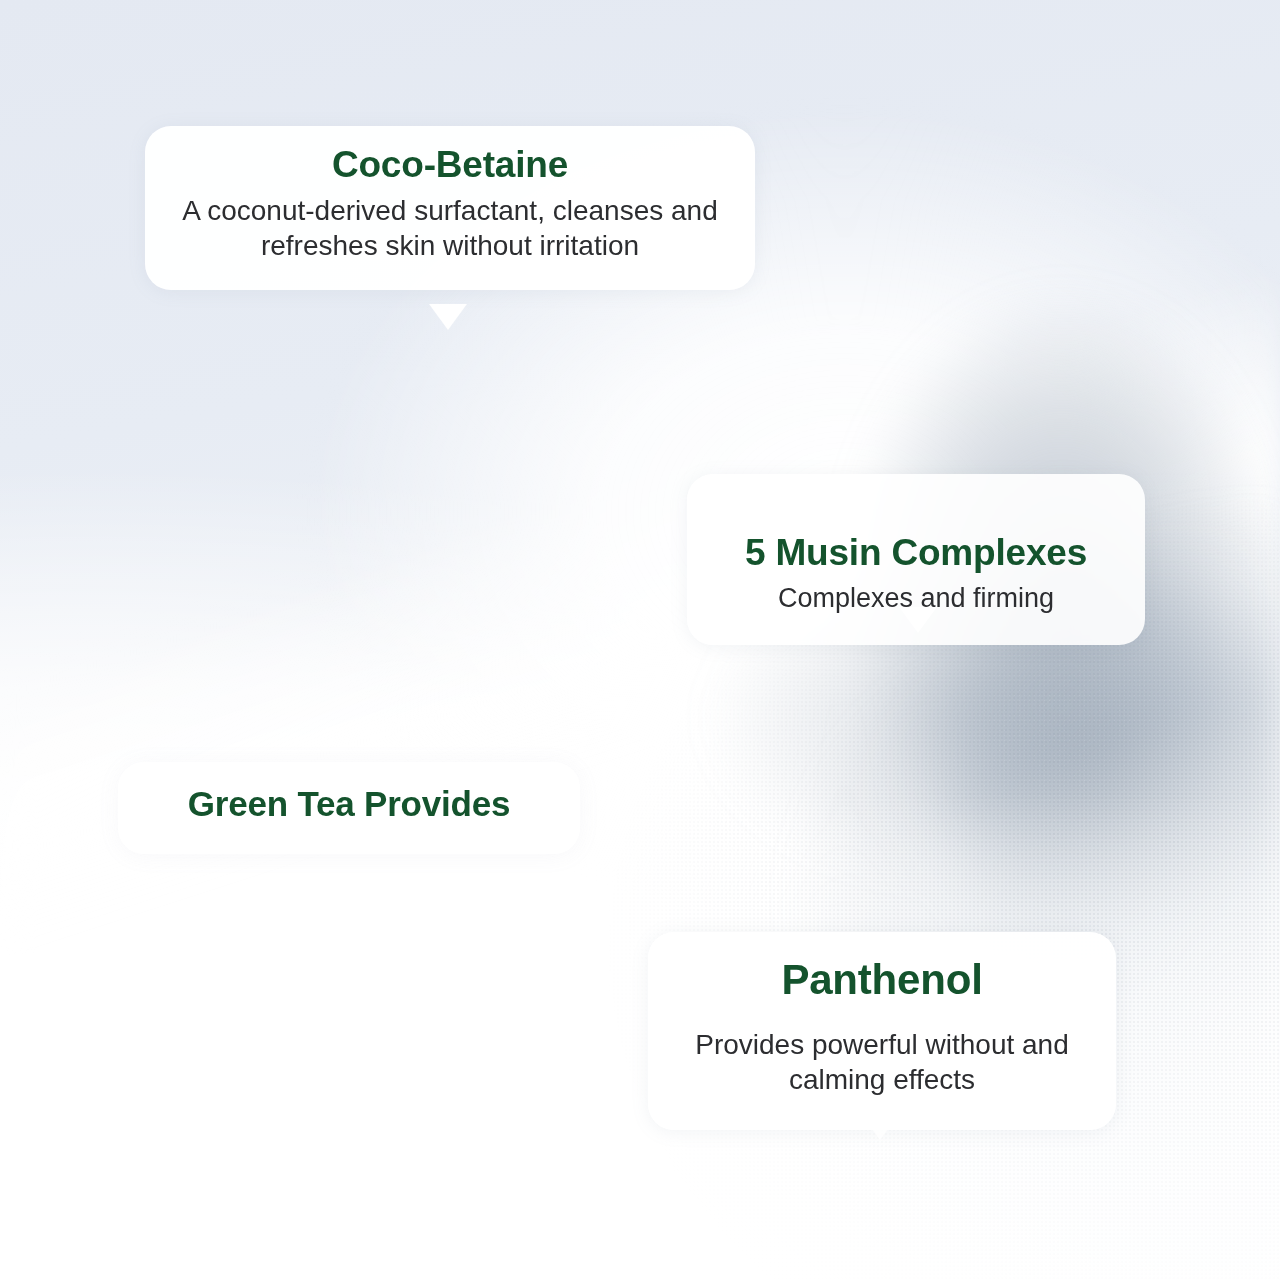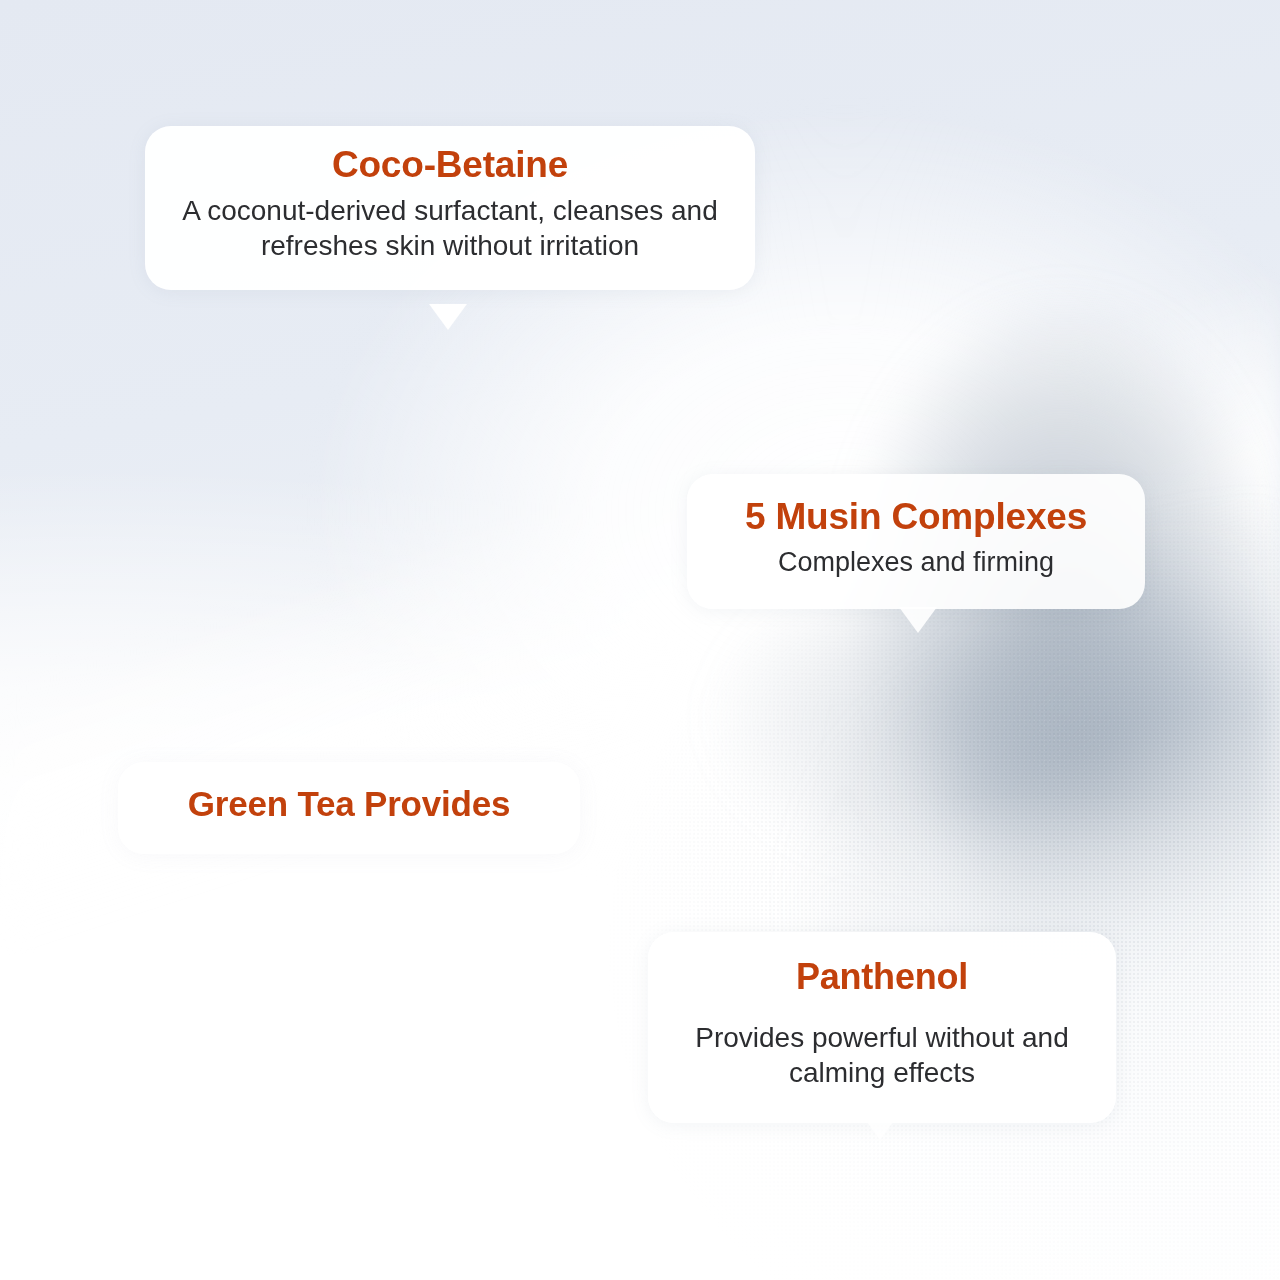--- a/index.html
+++ b/index.html
@@ -106,21 +106,21 @@
     -webkit-backdrop-filter: blur(2px);
             backdrop-filter: blur(2px);
   }
   .card.plain {
     background: rgba(255,255,255,0.80);
     box-shadow: 0 2px 22px rgba(150,162,180,0.07);
   }
 
   .card .title {
     font-weight: 700;
-    color: #c2410c;
+    color: #14532d;
     letter-spacing: -0.2px;
     line-height: 1.16;
     margin: 0 0 6px;
   }
   .card .desc {
     font-weight: 400;
     color: #2c2d30;
     line-height: 1.27;
     margin: 6px;
     text-align: center;
@@ -138,30 +138,30 @@
   .tail.translucent { border-top-color: rgba(255,255,255,0.90); }
   .tail.faint       { border-top-color: rgba(255,255,255,0.78); }
 
   
   #card-coco-betaine { left: 145px; top: 126px; width: 610px; }
   #card-coco-betaine .title { font-size: 37px; }
   #card-coco-betaine .desc  { font-size: 28px; }
   #tail-coco-betaine { left: 429px; top: 304px; }
 
   #card-musin { left: 687px; top: 474px; width: 458px; padding: 22px 22px 24px; }
-  #card-musin .title { font-size: 37px; margin-bottom: 4px; }
+  #card-musin .title { font-size: 37px; margin-bottom: 4px; margin-top: 36px; }
   #card-musin .desc  { font-size: 27px; }
   #tail-musin { left: 899px; top: 607px; }
 
   #card-green-tea { left: 118px; top: 762px; width: 462px; padding: 22px 24px 26px; }
   #card-green-tea .title { font-size: 35px; margin-bottom: 3px; }
   #card-green-tea .desc  { font-size: 28px; }
 
   #card-panthenol { left: 648px; top: 932px; width: 468px; padding: 24px 24px 26px; }
-  #card-panthenol .title { font-size: 36px; margin-bottom: 22px; }
+  #card-panthenol .title { font-size: 42px; margin-bottom: 22px; }
   #card-panthenol .desc  { font-size: 28px; }
   #tail-panthenol { left: 861px; top: 1114px; }
 </style>
 </head>
 <body>
 
 <div id="stage">
 
   <div class="bg-layer" id="bg-base"></div>
   <div class="bg-layer" id="bg-foam-field"></div>

